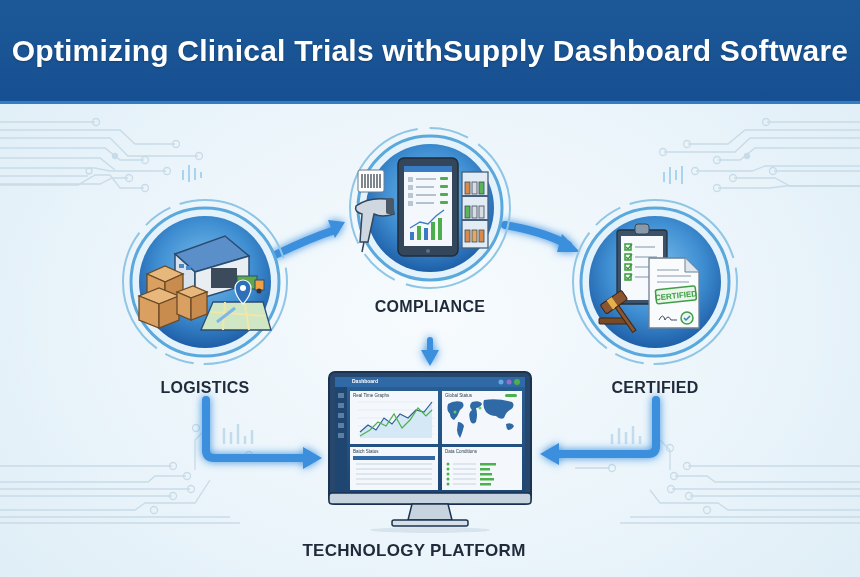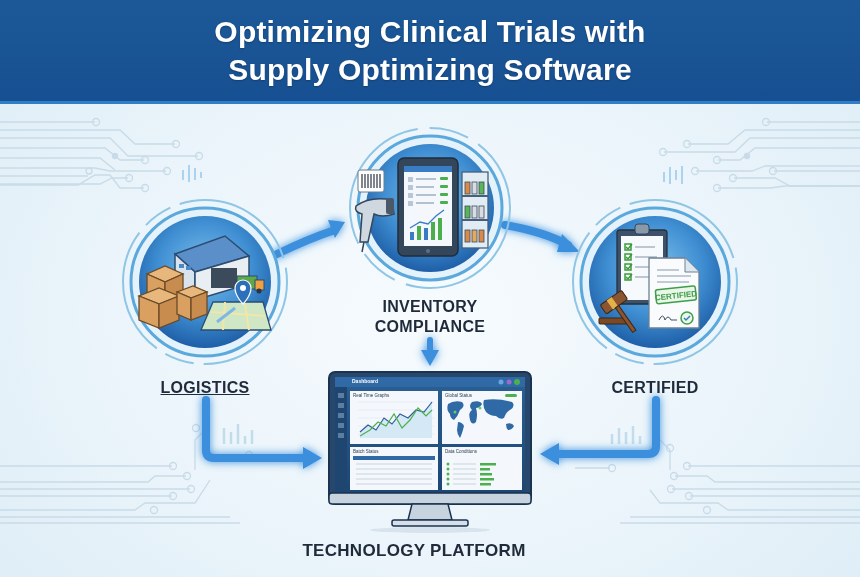--- a/index.html
+++ b/index.html
@@ -6,21 +6,21 @@
   html, body { width: 860px; height: 577px; overflow: hidden; }
   body {
     font-family: "Liberation Sans", "DejaVu Sans", sans-serif;
     background: radial-gradient(ellipse at 50% 55%, #f7fbfe 0%, #eaf4fa 55%, #dcecf6 100%);
     position: relative;
   }
   .header {
     position: absolute; left: 0; top: 0; width: 860px; height: 104px;
     background: linear-gradient(180deg, #1c5897 0%, #175092 100%);
     border-bottom: 3px solid #2f7fc8;
-    display: flex; flex-direction: column; align-items: center; justify-content: center;
+    display: flex; flex-direction: row; align-items: center; justify-content: center;
   }
   .header .line {
     color: #ffffff; font-weight: bold; font-size: 30px; line-height: 38px;
     letter-spacing: 0.2px; text-shadow: 0 1px 2px rgba(0,0,0,0.25);
   }
   svg.bg { position: absolute; left: 0; top: 0; }
   .node-label {
     position: absolute; color: #1f2a3a; font-weight: bold; font-size: 16px;
     text-align: center; letter-spacing: 0.3px; line-height: 20px;
   }
@@ -430,25 +430,24 @@
 </svg>
 
 <div style="position:absolute;left:352px;top:378px;font-size:5px;color:#ffffff;font-weight:bold;" class="dash-text">Dashboard</div>
 <div style="position:absolute;left:353px;top:393px;font-size:4.5px;color:#2a3a4c;" class="dash-text">Real Time Graphs</div>
 <div style="position:absolute;left:445px;top:393px;font-size:4.5px;color:#2a3a4c;" class="dash-text">Global Status</div>
 <div style="position:absolute;left:353px;top:449px;font-size:4.5px;color:#2a3a4c;" class="dash-text">Batch Status</div>
 <div style="position:absolute;left:445px;top:449px;font-size:4.5px;color:#2a3a4c;" class="dash-text">Data Conditions</div>
 
 <div class="header">
   <div class="line">Optimizing Clinical Trials with</div>
-  <div class="line">Supply Optimizing Software</div>
+  <div class="line">Supply Dashboard Software</div>
 </div>
 
-<div class="node-label" style="left:145px;top:378px;width:120px;text-decoration:underline;">LOGISTICS</div>
+<div class="node-label" style="left:145px;top:378px;width:120px;">LOGISTICS</div>
 
 <div class="node-label" style="left:350px;top:297px;width:160px;">
-  <div>INVENTORY</div>
   <div>COMPLIANCE</div>
 </div>
 
 <div class="node-label" style="left:585px;top:378px;width:140px;">CERTIFIED</div>
 
 <div class="node-label" style="left:284px;top:541px;width:260px;font-size:17px;">TECHNOLOGY PLATFORM</div>
 
 </body></html>

